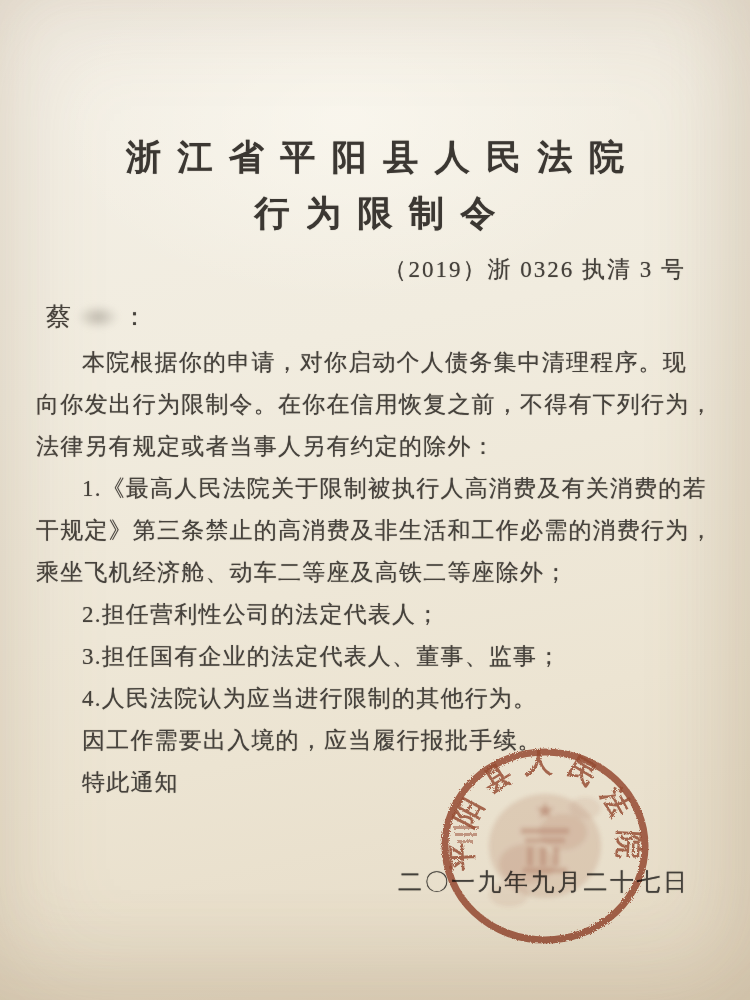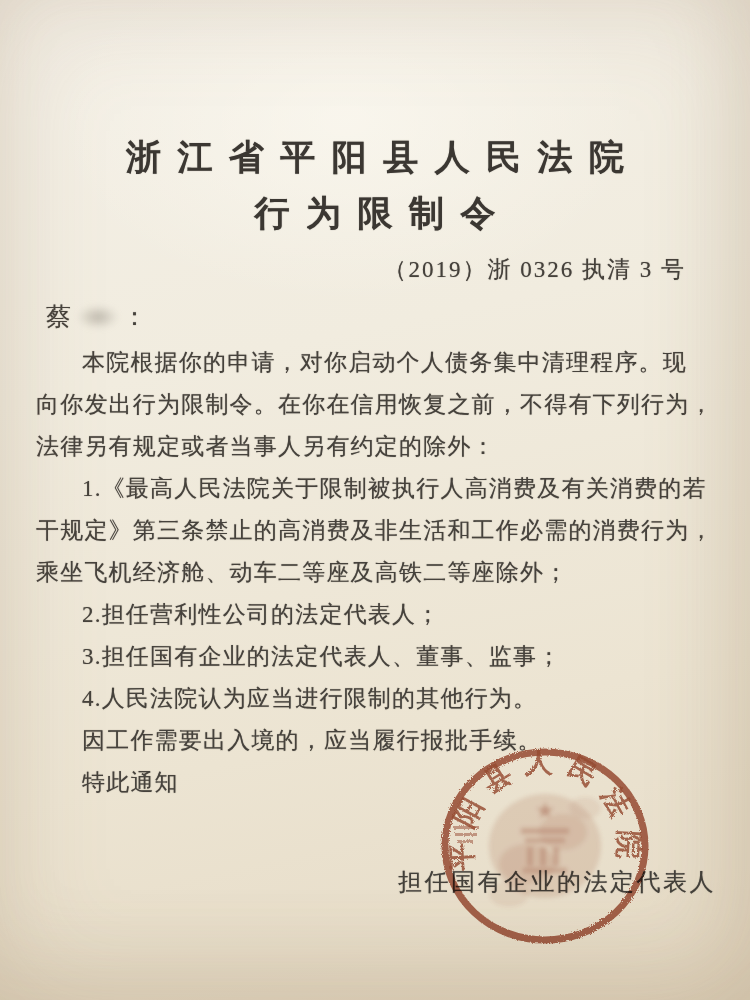--- a/index.html
+++ b/index.html
@@ -72,21 +72,21 @@
     <div class="line ind">1.《最高人民法院关于限制被执行人高消费及有关消费的若</div>
     <div class="line">干规定》第三条禁止的高消费及非生活和工作必需的消费行为，</div>
     <div class="line">乘坐飞机经济舱、动车二等座及高铁二等座除外；</div>
     <div class="line ind">2.担任营利性公司的法定代表人；</div>
     <div class="line ind">3.担任国有企业的法定代表人、董事、监事；</div>
     <div class="line ind">4.人民法院认为应当进行限制的其他行为。</div>
     <div class="line ind">因工作需要出入境的，应当履行报批手续。</div>
     <div class="line ind">特此通知</div>
   </div>
 
-  <div class="date-line soft-ink">担任国有企业的法定代表人</div>
+  <div class="date-line soft-ink">二〇一九年九月二十七日</div>
 
   <svg class="seal" width="212" height="200" viewBox="0 0 212 200" aria-hidden="true">
     <defs>
       <filter id="rough" x="-20%" y="-20%" width="140%" height="140%">
         <feTurbulence type="fractalNoise" baseFrequency="0.9" numOctaves="2" result="n"></feTurbulence>
         <feDisplacementMap in="SourceGraphic" in2="n" scale="3.5"></feDisplacementMap>
         <feGaussianBlur stdDeviation="0.7"></feGaussianBlur>
       </filter>
       <filter id="soft" x="-40%" y="-40%" width="180%" height="180%">
         <feGaussianBlur stdDeviation="2.2"></feGaussianBlur>

